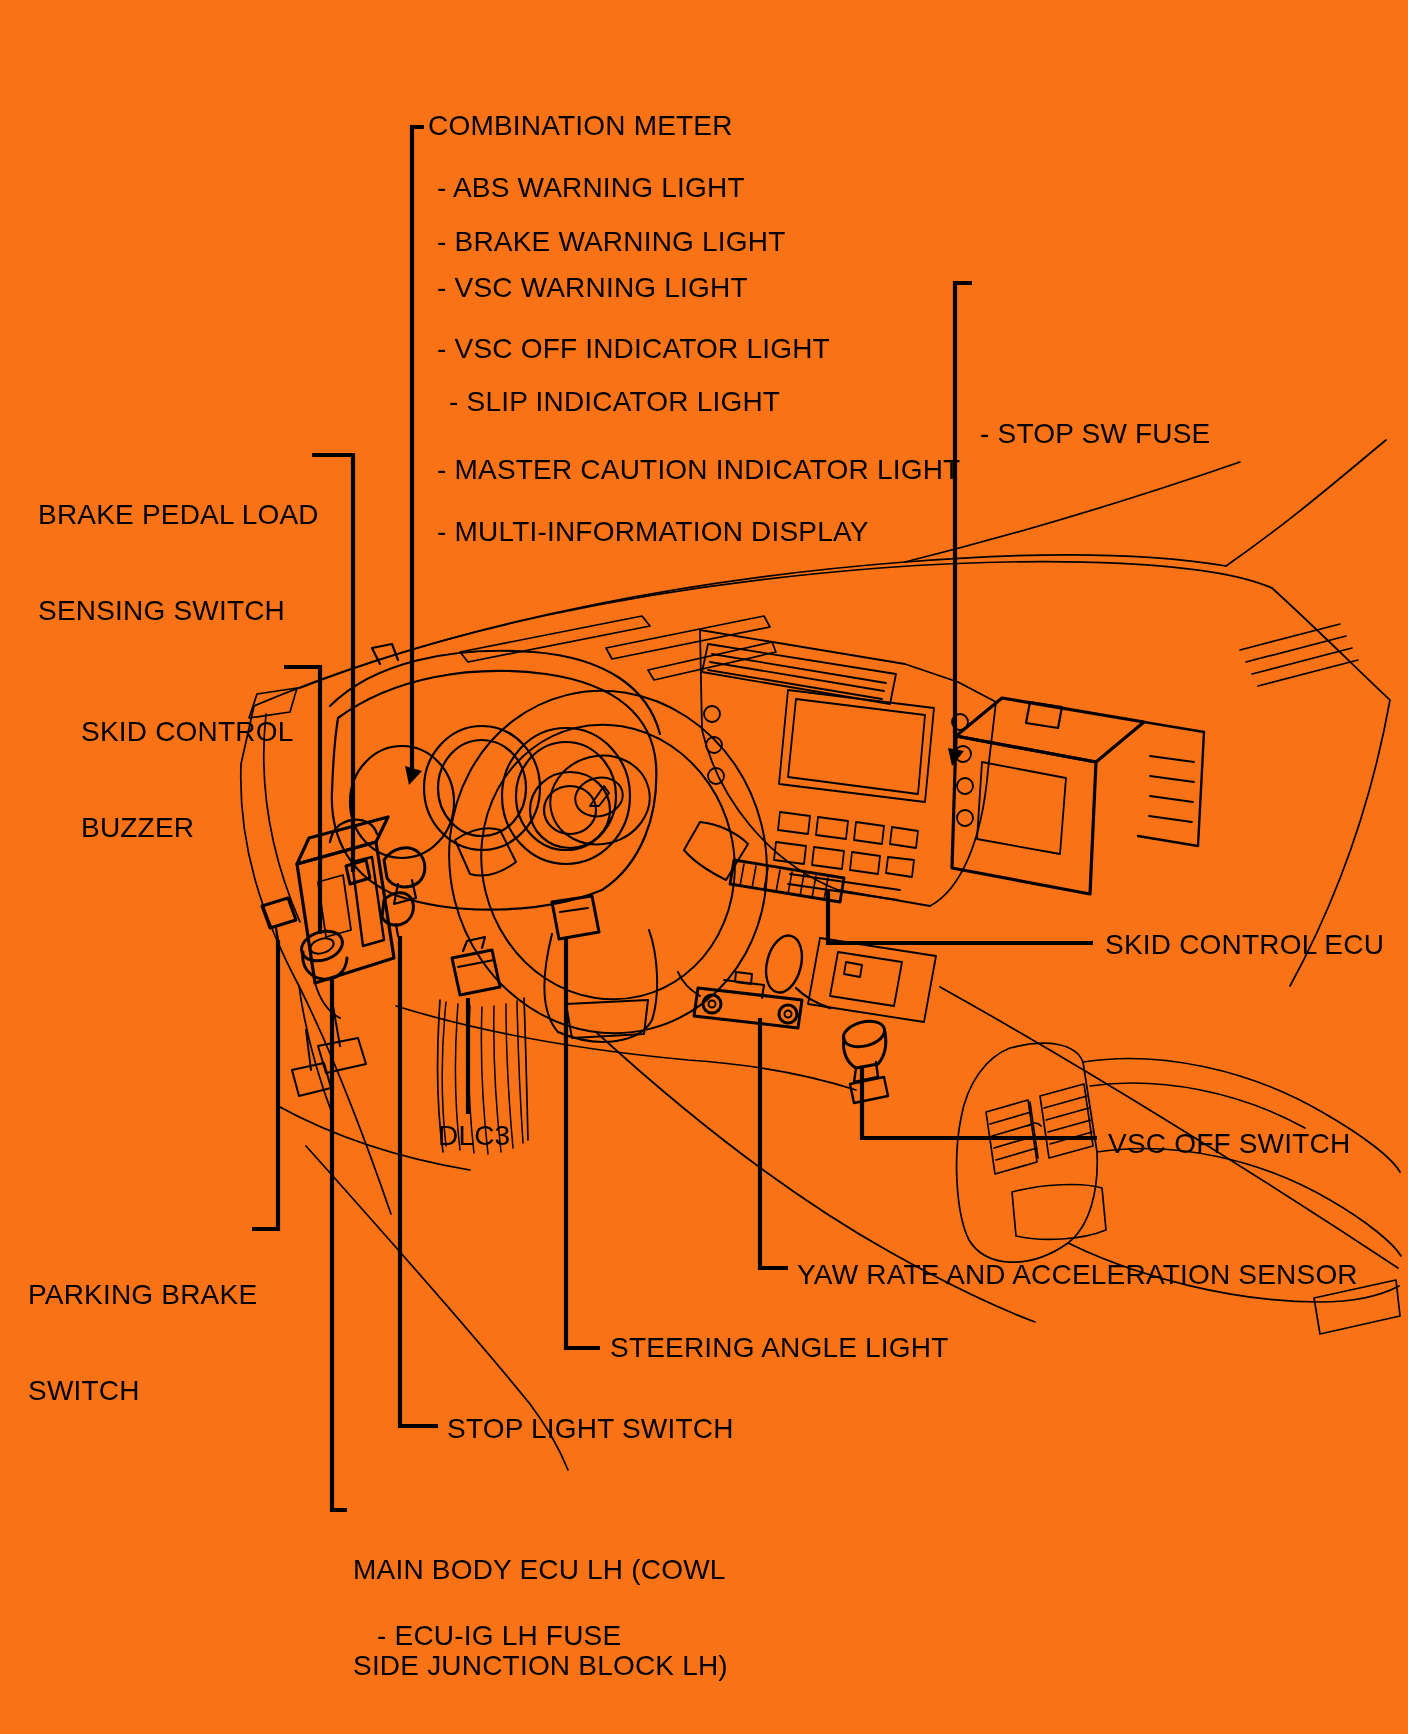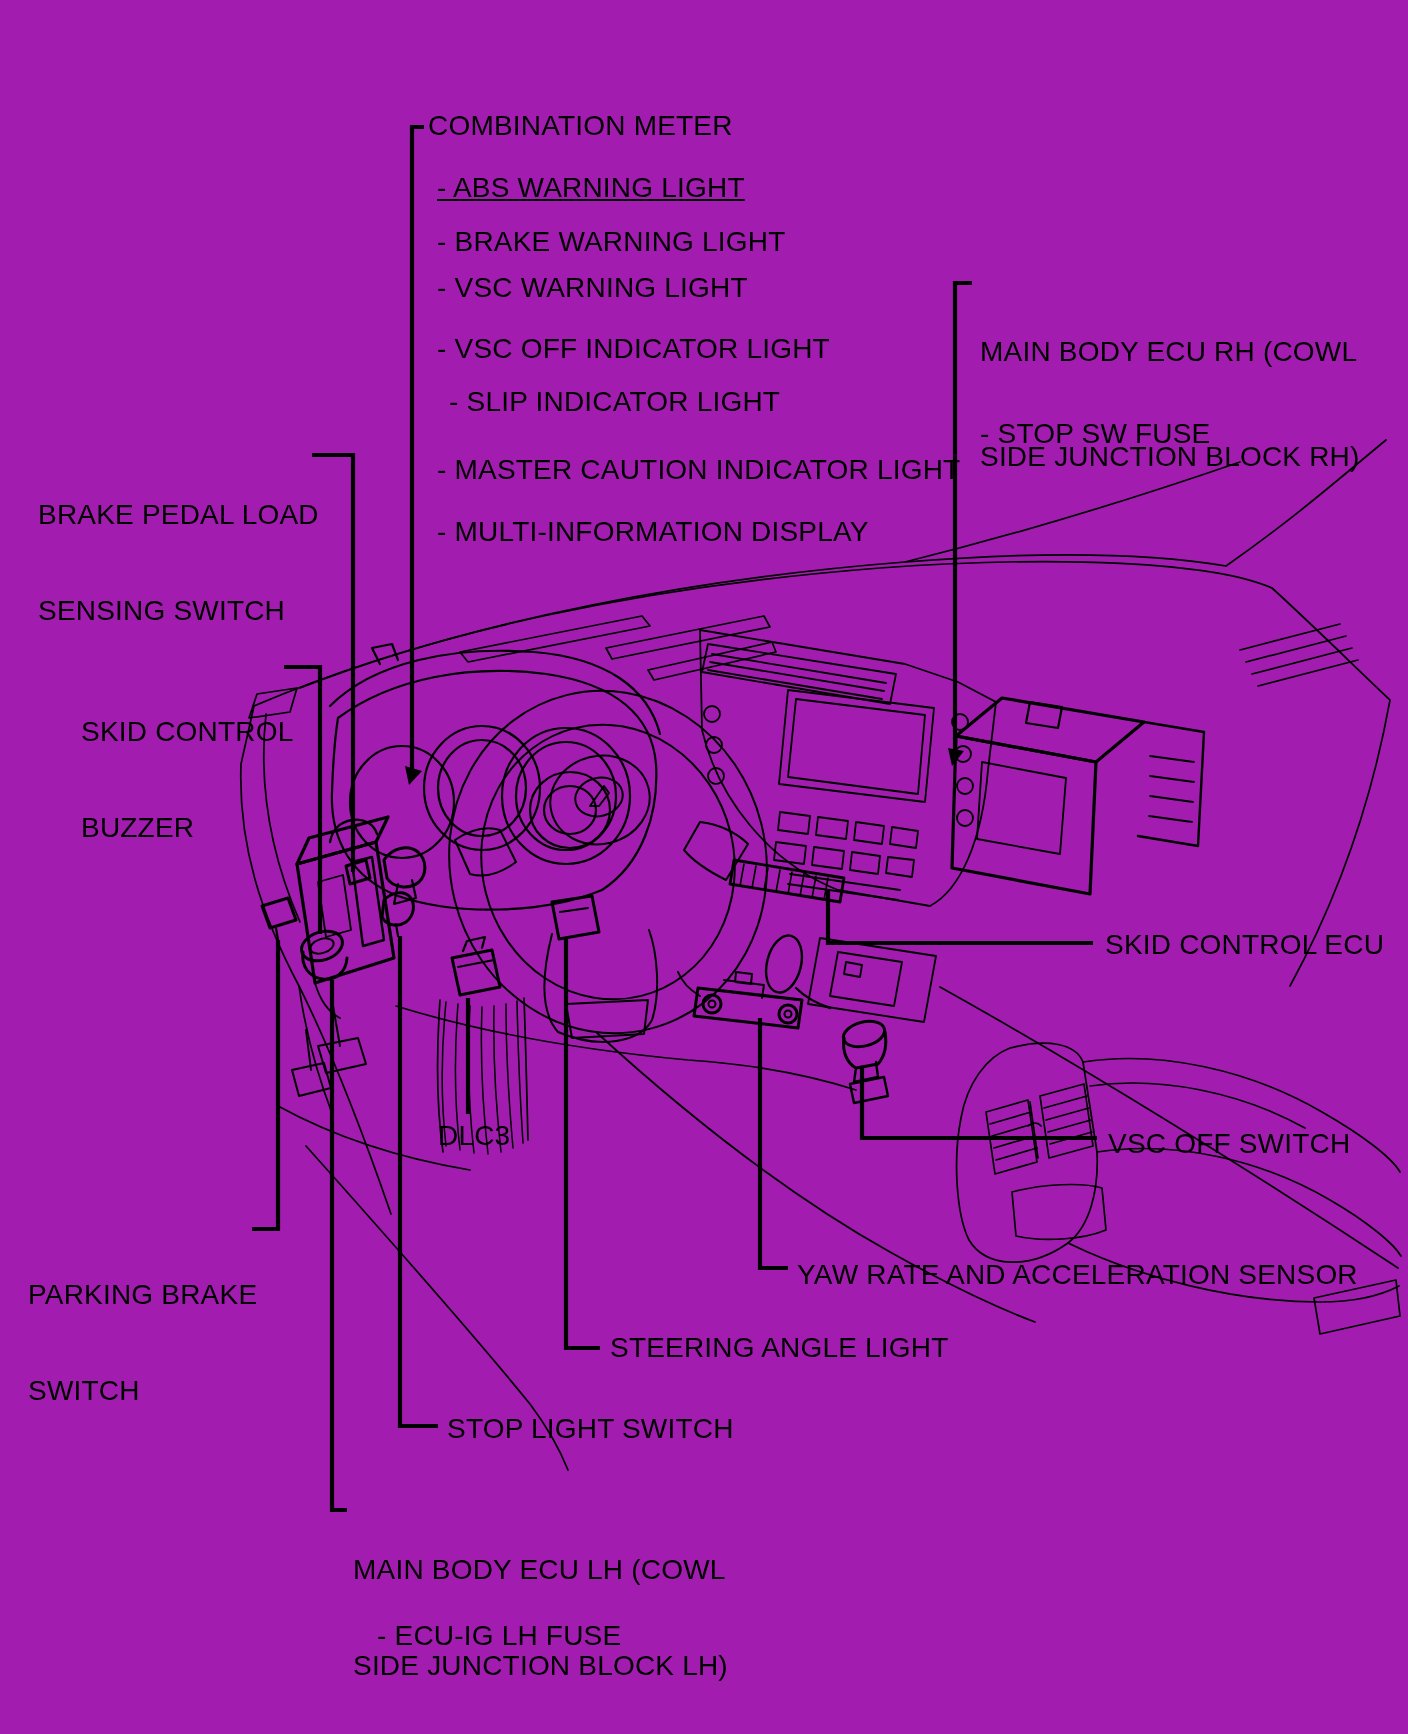--- a/index.html
+++ b/index.html
@@ -1,19 +1,19 @@
 <!DOCTYPE html>
 <html><head>
 <meta charset="utf-8">
 <style>
   html,body{margin:0;padding:0;background:#ffffff;}
   #page{
     position:relative;
     width:1408px;height:1734px;
-    background:#a21caf;
+    background:#f97316;
     font-family:"Liberation Sans", sans-serif;
     color:#000000;
     overflow:hidden;
   }
   #art{position:absolute;left:0;top:0;width:1408px;height:1734px;}
   .label{
     position:absolute;
     font-size:28px;
     line-height:31px;
     letter-spacing:0.2px;
@@ -198,32 +198,28 @@
       <path d="M566,938 L566,1348 L600,1348"></path>
       <path d="M400,936 L400,1426 L438,1426"></path>
       <path d="M332,980 L332,1510 L347,1510"></path>
       <polygon fill="#000" stroke="none" points="405,766 422,771 409,785"></polygon>
       <polygon fill="#000" stroke="none" points="948,748 964,751 952,766"></polygon>
     </g>
   </svg>
 
   <div class="label" style="left:428px; top:110px;">COMBINATION METER</div>
 
-  <div class="label" style="left:437px; top:172px;text-decoration:underline;">- ABS WARNING LIGHT</div>
+  <div class="label" style="left:437px; top:172px;">- ABS WARNING LIGHT</div>
   <div class="label" style="left:437px; top:226px;">- BRAKE WARNING LIGHT</div>
   <div class="label" style="left:437px; top:272px;">- VSC WARNING LIGHT</div>
   <div class="label" style="left:437px; top:333px;">- VSC OFF INDICATOR LIGHT</div>
   <div class="label" style="left:437px; top:386px;margin-left:12px;">- SLIP INDICATOR LIGHT</div>
   <div class="label" style="left:437px; top:454px;">- MASTER CAUTION INDICATOR LIGHT</div>
   <div class="label" style="left:437px; top:516px;">- MULTI-INFORMATION DISPLAY</div>
 
-  <div class="label rh" style="left:980px; top:264px;">
-    <div>MAIN BODY ECU RH (COWL</div>
-    <div>SIDE JUNCTION BLOCK RH)</div>
-  </div>
 
   <div class="label" style="left:980px; top:418px;">- STOP SW FUSE</div>
 
   <div class="label two" style="left:38px; top:435px;">
     <div>BRAKE PEDAL LOAD</div>
     <div>SENSING SWITCH</div>
   </div>
 
   <div class="label two" style="left:81px; top:652px;">
     <div>SKID CONTROL</div>

